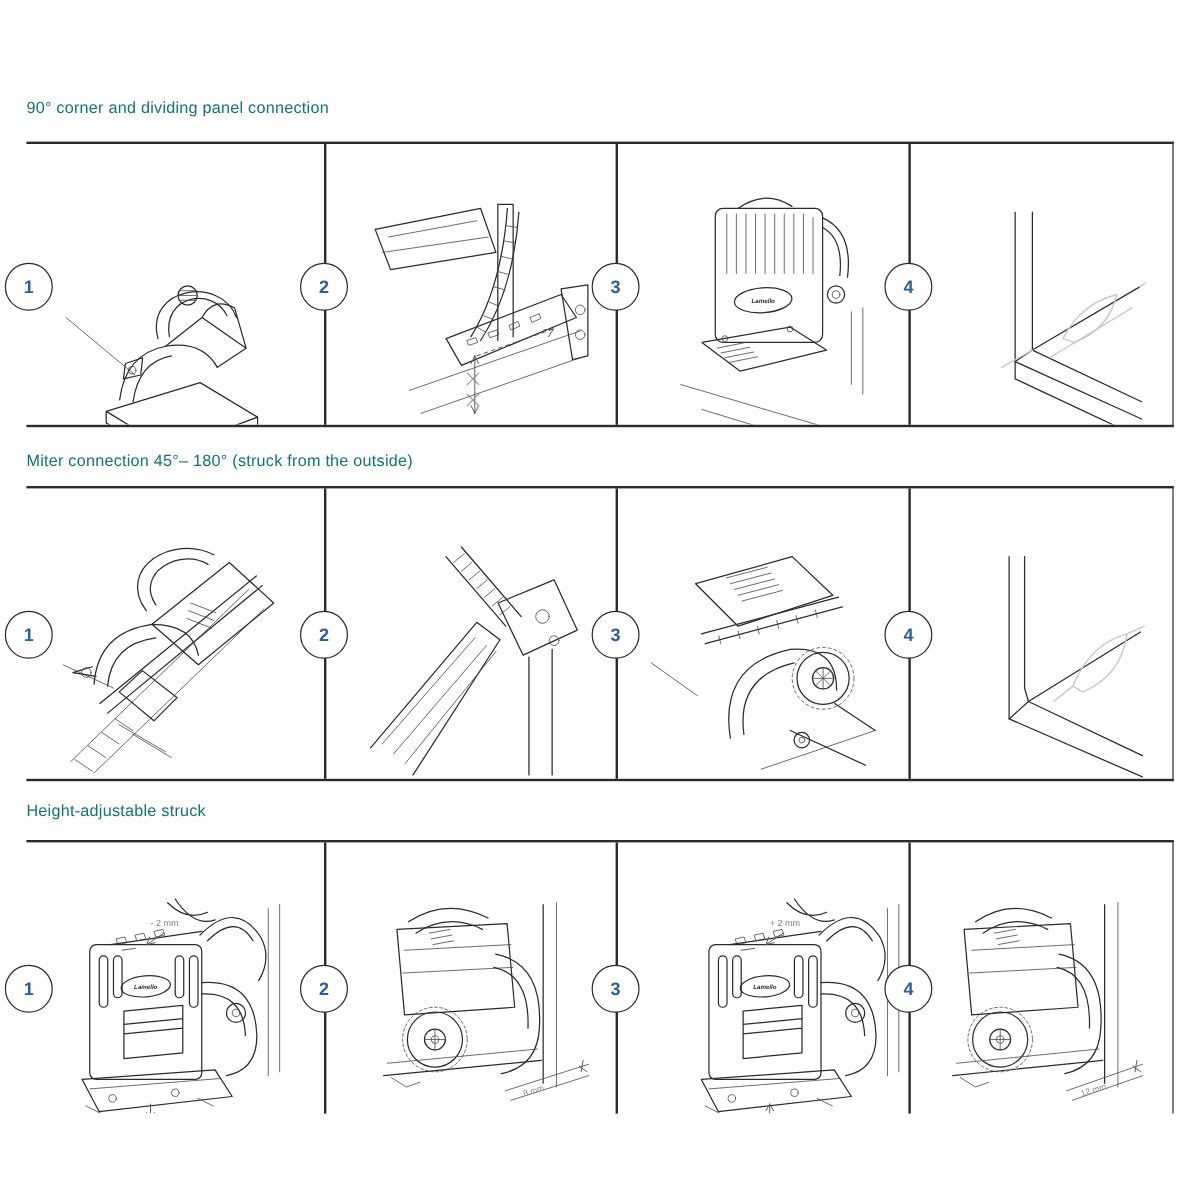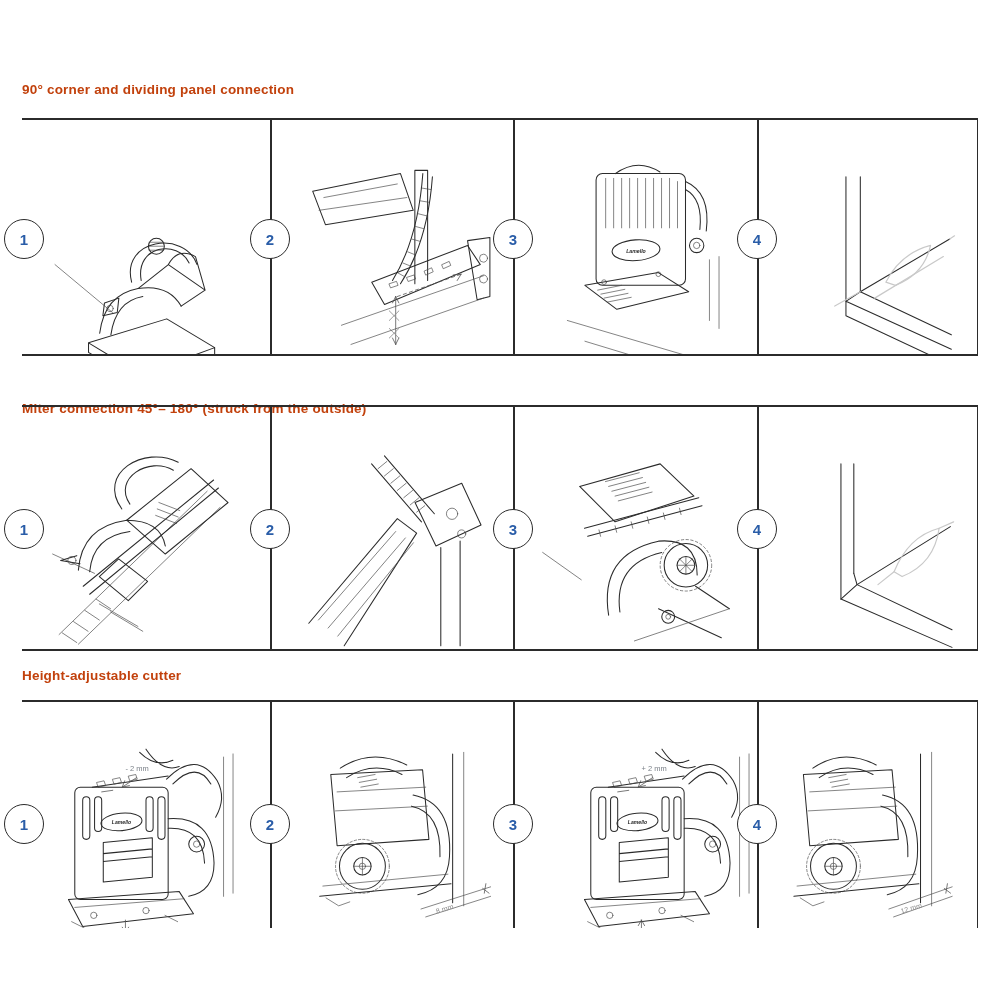--- a/index.html
+++ b/index.html
@@ -1,19 +1,19 @@
 <!DOCTYPE html>
 <html><head>
 <meta charset="utf-8">
 <style>
   html,body{margin:0;padding:0;background:#fff;}
   .page{position:relative;width:1000px;height:1000px;background:#fff;
         font-family:"Liberation Sans",sans-serif;overflow:hidden;}
-  .heading{position:absolute;left:22px;font-size:13.5px;font-weight:700;
-           color:#c2410c;letter-spacing:.2px;white-space:nowrap;}
+  .heading{position:absolute;left:22px;font-size:13.5px;font-weight:400;
+           color:#0f766e;letter-spacing:.2px;white-space:nowrap;}
   .row{position:absolute;left:22px;width:956px;box-sizing:border-box;
        border-top:2px solid #2b2b2b;border-right:1.6px solid #2b2b2b;}
   .row.closed{border-bottom:2px solid #2b2b2b;}
   .vdiv{position:absolute;top:0;bottom:0;width:1.6px;background:#2b2b2b;}
   .cell{position:absolute;top:0;bottom:0;overflow:hidden;margin-top:44px;}
   .cell svg{position:absolute;top:0;left:0;width:100%;height:100%;}
   .stepcircle{position:absolute;width:40px;height:40px;border-radius:50%;
               background:#fff;border:1.7px solid #2b2b2b;z-index:5;
               display:flex;align-items:center;justify-content:center;
               font-size:15px;font-weight:700;color:#2a5da8;box-sizing:border-box;}
@@ -115,21 +115,21 @@
       <svg viewBox="0 0 218 238">
         <path class="s" d="M82,16 V172 M100,16 V160 M82,172 L100,160"></path>
         <path class="s" d="M82,172 L214,232 M82,172 L82,190 M82,190 L214,252 M100,160 L214,214"></path>
         <path class="s" d="M100,160 L212,94"></path>
         <path class="sg" d="M68,178 L100,160 M212,94 L218,90 M118,168 L204,116"></path>
         <path class="sg" d="M132,148 Q150,112 188,102 Q180,138 144,152 Z"></path>
       </svg>
     </div>
   </div>
 
-  <div class="heading" style="top:376px;margin-top:25px;">Miter connection 45°– 180° (struck from the outside)</div>
+  <div class="heading" style="top:376px;">Miter connection 45°– 180° (struck from the outside)</div>
 
   <div class="row closed" style="top:405px;height:246px;">
     <div class="vdiv" style="left:248px;"></div>
     <div class="vdiv" style="left:491px;"></div>
     <div class="vdiv" style="left:735px;"></div>
 
     <div class="stepcircle" style="left:-18px;top:102px;">
       <span>1</span>
       </div>
     <div class="stepcircle" style="left:228px;top:102px;">
@@ -195,21 +195,21 @@
       <svg viewBox="0 0 218 246">
         <path class="s" d="M76,16 V184 M92,16 V152"></path>
         <path class="s" d="M76,184 L214,244 M92,152 L96,166 M76,184 L96,166 M96,166 L214,222"></path>
         <path class="s" d="M96,166 L212,94"></path>
         <path class="sg" d="M122,166 L142,150 M198,96 L216,88"></path>
         <path class="sg" d="M142,150 Q160,106 198,96 Q192,140 152,156 Z"></path>
       </svg>
     </div>
   </div>
 
-  <div class="heading" style="top:668px;">Height-adjustable cutter</div>
+  <div class="heading" style="top:668px;">Height-adjustable struck</div>
 
   <div class="row" style="top:700px;height:228px;">
     <div class="vdiv" style="left:248px;"></div>
     <div class="vdiv" style="left:491px;"></div>
     <div class="vdiv" style="left:735px;"></div>
 
     <div class="stepcircle" style="left:-18px;top:102px;">
       <span>1</span>
       </div>
     <div class="stepcircle" style="left:228px;top:102px;">

